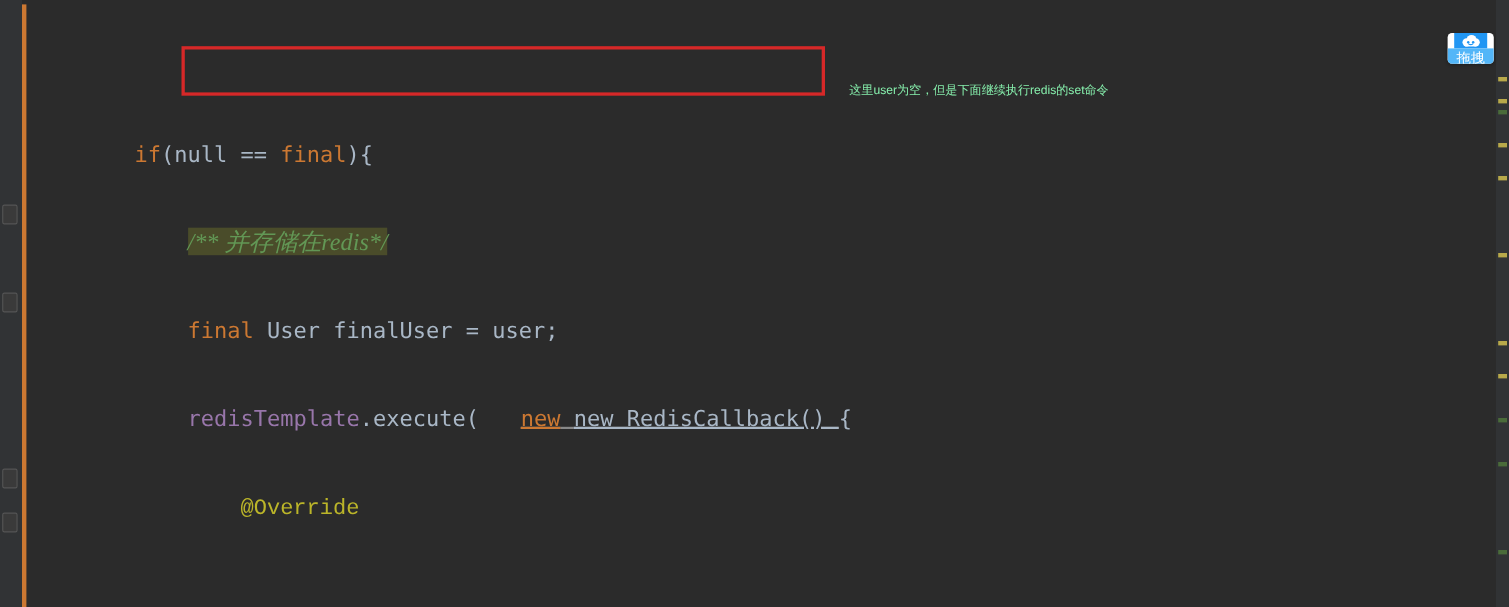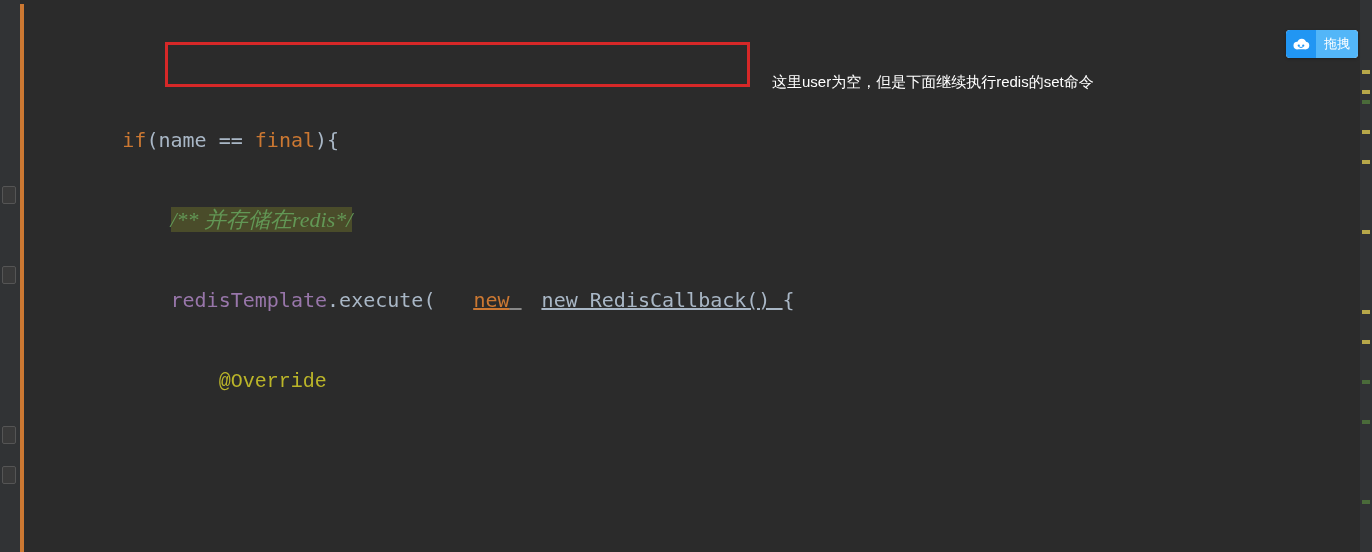--- a/index.html
+++ b/index.html
@@ -54,22 +54,22 @@
     width: 585px;
     height: 45px;
     border: 3px solid #d62828;
     pointer-events: none;
   }
   .red-note {
     position: absolute;
     left: 752px;
     top: 62px;
     font-family: "Microsoft YaHei", sans-serif;
-    font-size: 15px;
-    color: #ffffff;
+    font-size: 11px;
+    color: #86efac;
     white-space: nowrap;
   }
   .left-edge {
     position: absolute;
     left: 0; top: 4px; bottom: 0;
     width: 4px;
     background: #cc7832;
   }
   .right-ruler {
     position: absolute;
@@ -88,20 +88,21 @@
     top: 30px;
     height: 28px;
     display: flex;
     align-items: center;
     background: #fff;
     border-radius: 4px;
     overflow: hidden;
     font-family: "Microsoft YaHei", sans-serif;
     font-size: 13px;
     box-shadow: 0 1px 3px rgba(0,0,0,0.3);
+    flex-direction: column;
   }
   .tw-icon {
     width: 30px;
     height: 28px;
     background: #2196f3;
     display: flex;
     align-items: center;
     justify-content: center;
     color: #fff;
   }
@@ -121,23 +122,24 @@
 <div class="editor-area">
   <div class="gutter">
     <div class="gutter-mark" style="top:186px;"></div>
     <div class="gutter-mark" style="top:266px;"></div>
     <div class="gutter-mark" style="top:426px;"></div>
     <div class="gutter-mark" style="top:466px;"></div>
   </div>
   <div class="code-pane">
     <div class="left-edge"></div>
 
-<div class="line">        <span class="kw">if</span><span>(name == </span><span class="kw">final</span><span>){</span></div>
+<div class="line">        <span class="kw">if</span><span>(null == </span><span class="kw">final</span><span>){</span></div>
 <div class="line">            <span class="sel-comment comment-doc">/** 并存储在redis*/</span></div>
-<div class="line">            <span class="field">redisTemplate</span><span>.</span><span>execute(</span><span class="under" style="color:#a9b7c6;"><span class="kw" style="text-decoration:underline;margin-left:38px;">new</span> <span style="text-decoration:underline;margin-left:20px;">new RedisCallback() </span></span><span>{</span></div>
+<div class="line">            <span class="kw">final</span><span> User finalUser = user;</span></div>
+<div class="line">            <span class="field">redisTemplate</span><span>.</span><span>execute(</span><span class="under" style="color:#a9b7c6;"><span class="kw" style="text-decoration:underline;margin-left:38px;">new</span> <span style="text-decoration:underline;">new RedisCallback() </span></span><span>{</span></div>
 <div class="line">                <span class="anno">@Override</span></div>
 
 
 
 
 
 
 
 
     <div class="red-box"></div>

